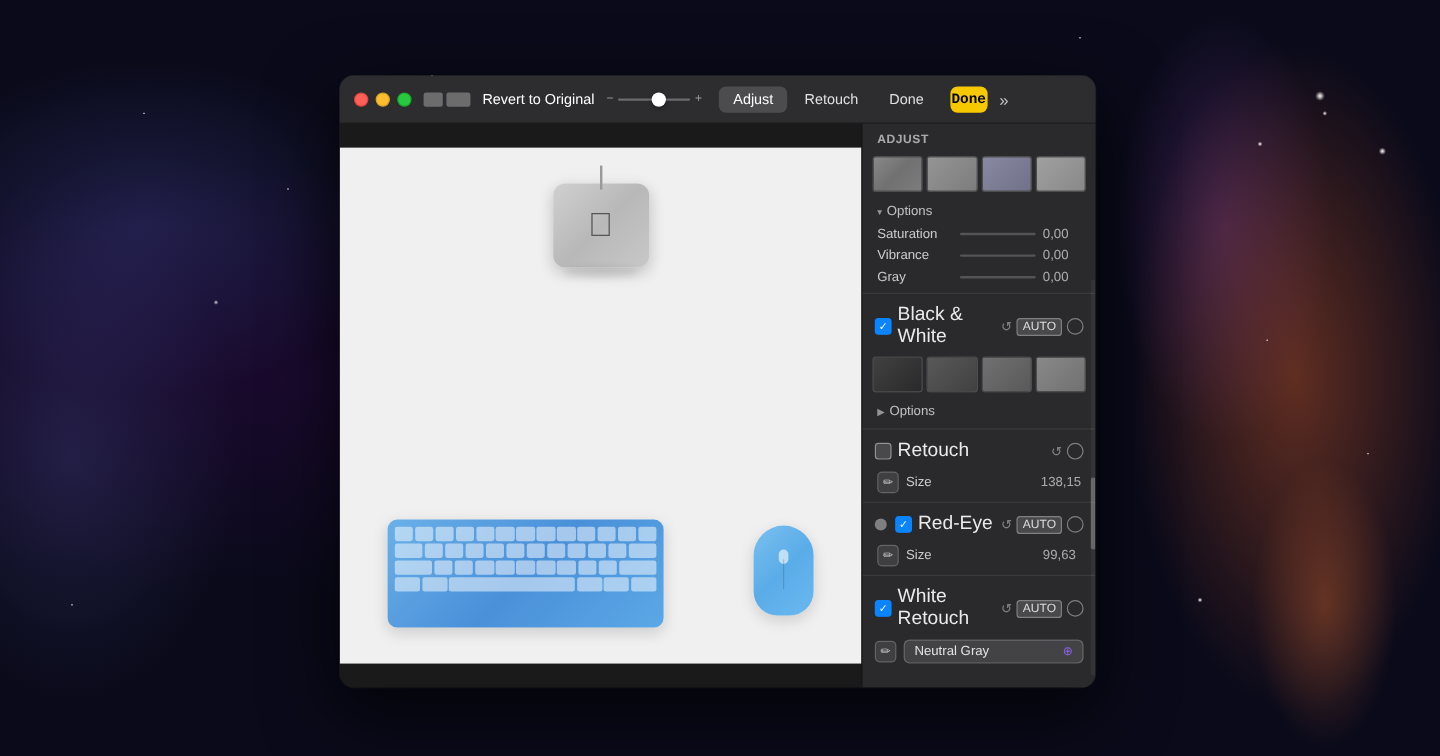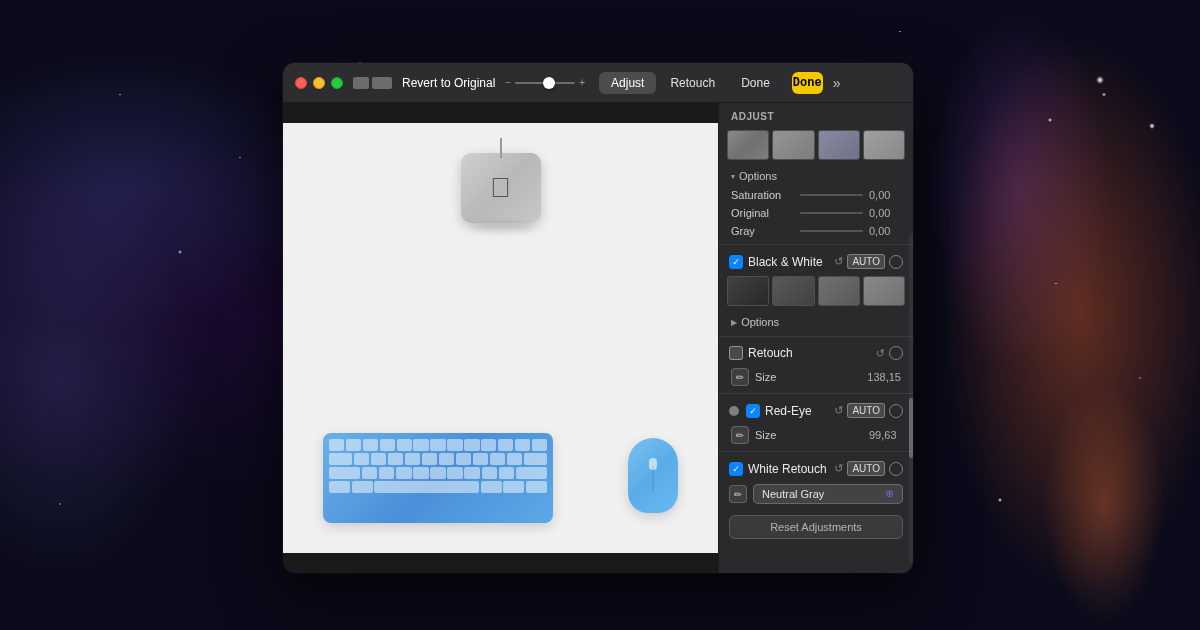--- a/index.html
+++ b/index.html
@@ -455,21 +455,21 @@
       background: #0a84ff;
       border-color: #0a84ff;
     }
 
     .section-check-mark {
       color: white;
       font-size: 9px;
     }
 
     .section-name {
-      font-size: 12px;
+      font-size: 16px;
       color: rgba(255,255,255,0.9);
       font-weight: 500;
       flex: 1;
     }
 
     .section-actions {
       display: flex;
       gap: 4px;
       align-items: center;
     }
@@ -724,21 +724,21 @@
         <span>Options</span>
       </div>
 
       <div class="slider-row">
         <span class="slider-label">Saturation</span>
         <div class="slider-track"></div>
         <span class="slider-val">0,00</span>
       </div>
 
       <div class="slider-row">
-        <span class="slider-label">Original</span>
+        <span class="slider-label">Vibrance</span>
         <div class="slider-track"></div>
         <span class="slider-val">0,00</span>
       </div>
 
       <div class="slider-row">
         <span class="slider-label">Gray</span>
         <div class="slider-track"></div>
         <span class="slider-val">0,00</span>
       </div>
 
@@ -832,20 +832,19 @@
       </div>
 
       <div class="dropdown-row">
         <div class="tool-icon">✏</div>
         <div class="dropdown-select">
           <span>Neutral Gray</span>
           <span class="dropdown-arrow">⊕</span>
         </div>
       </div>
 
-      <div class="reset-adjustments">Reset Adjustments</div>
 
       <div class="scrollbar-track">
         <div class="scrollbar-thumb-el"></div>
       </div>
     </div>
   </div>
 </div>
 
 </body></html>

